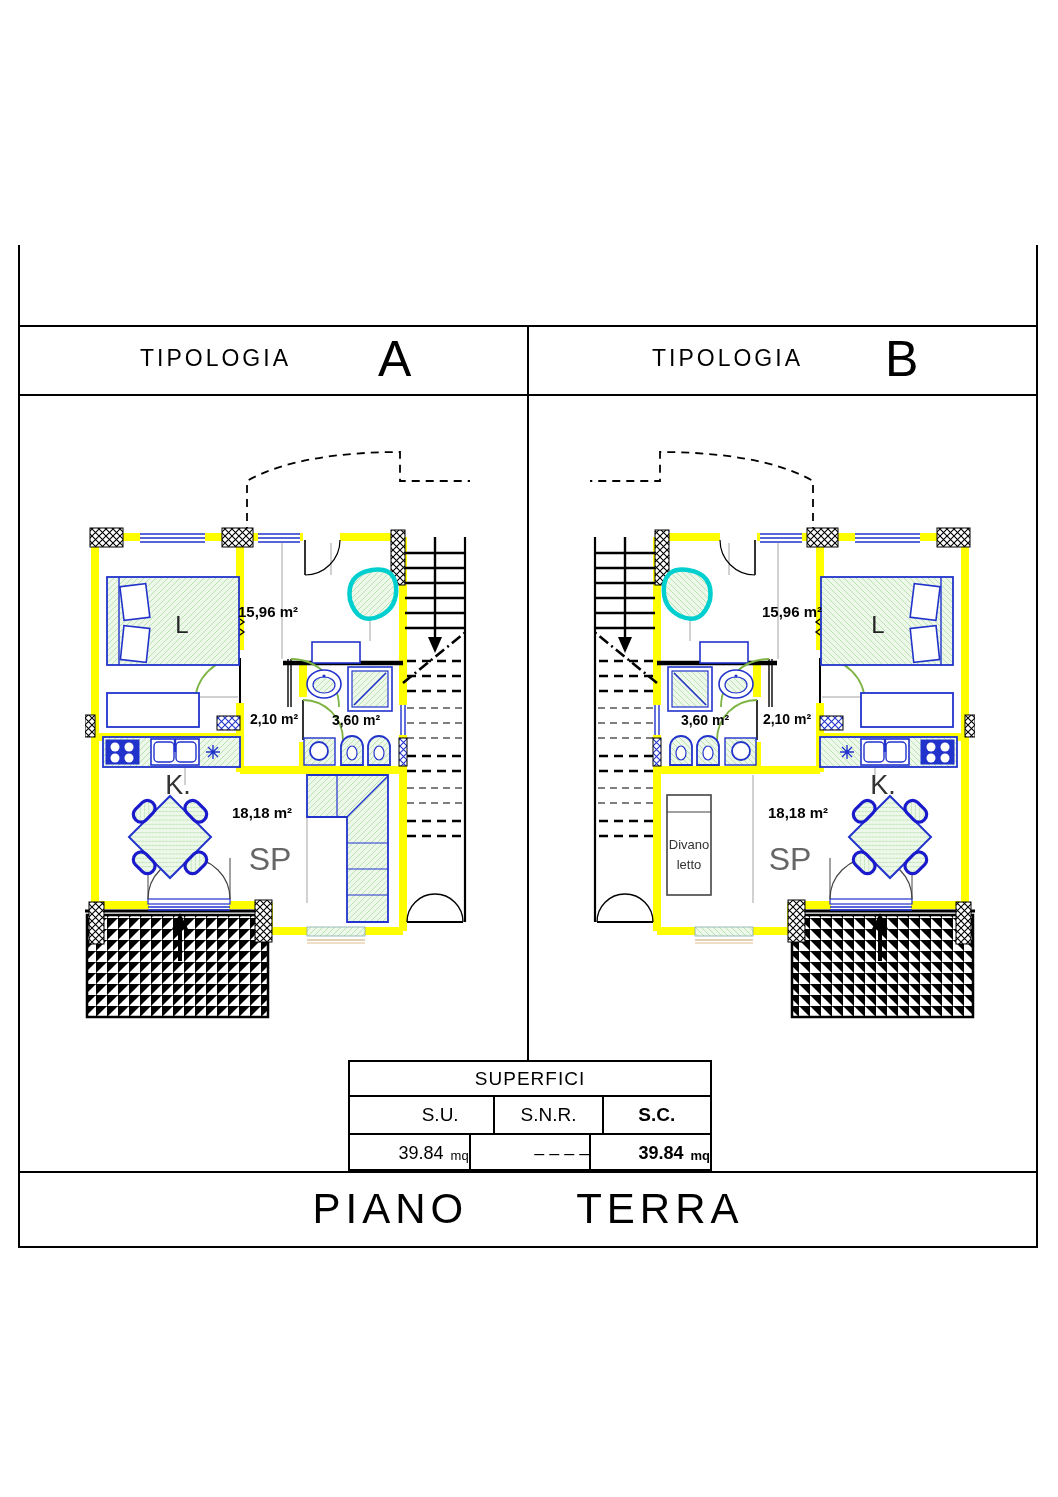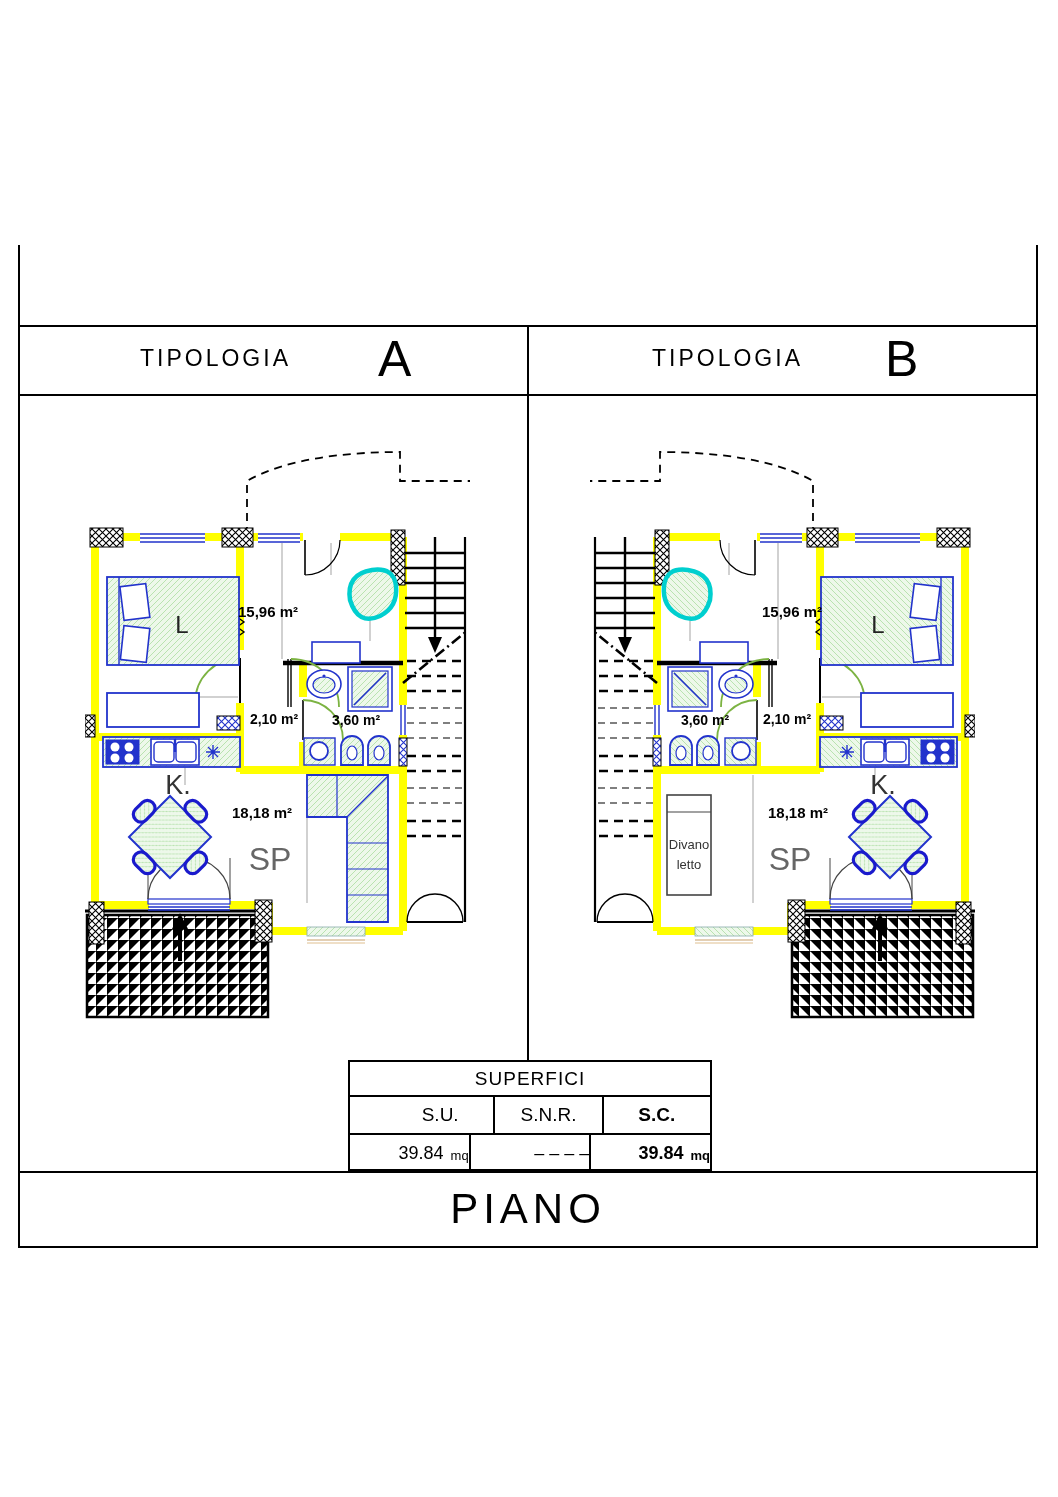--- a/index.html
+++ b/index.html
@@ -313,15 +313,16 @@
       <div class="acell cad">– – – –</div>
       <div class="acell cad">
         <span>39.84</span>
         <span class="unit">mq</span>
       </div>
     </div>
   </div>
 
   <div class="floor-row cad">
     <span>PIANO</span>
+    <span>TERRA</span>
   </div>
 
 </div>
 
 </body></html>

